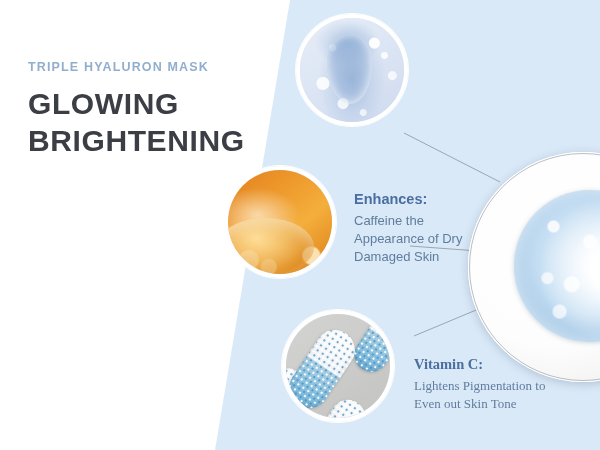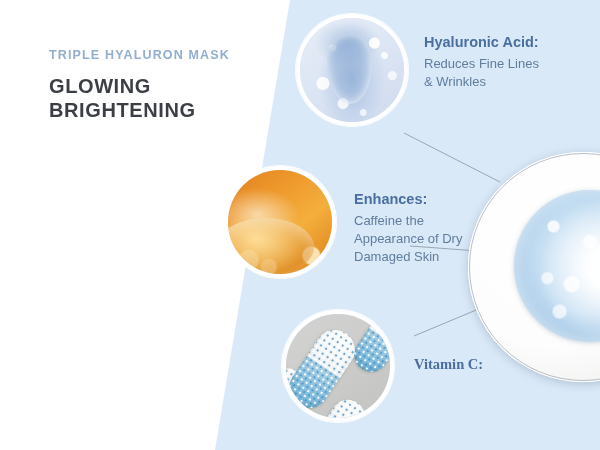--- a/index.html
+++ b/index.html
@@ -29,34 +29,33 @@
   .connectors {
     position: absolute;
     inset: 0;
     pointer-events: none;
   }
 
   
   .headline-block {
     position: absolute;
     left: 28px;
-    top: 48px;
+    top: 60px;
     width: 240px;
-    margin-left: 21px;
   }
   .eyebrow {
     font-size: 12.5px;
     font-weight: 700;
     letter-spacing: 1.15px;
     color: #92aece;
     margin: 0 0 12px 0;
     white-space: nowrap;
   }
   .headline {
-    font-size: 20px;
+    font-size: 30px;
     font-weight: 600;
     letter-spacing: 0.6px;
     line-height: 1.22;
     color: #3b3f45;
     margin: 0;
   }
   .headline span { display: block; }
 
   
   .circle {
@@ -263,34 +262,31 @@
       <div class="cap" id="cap-bottom"></div>
       <div class="cap" id="cap-main"></div>
     </div>
   </div>
 
   <div id="product-jar">
     <div id="jar-rim"></div>
     <div id="jar-gel"></div>
   </div>
 
-  <div class="info" id="info-hyaluronic">
-    <h3><span>Hyaluronic Acid</span><span class="colon">:</span></h3>
-    <p>
-      <span>Reduces Fine Lines</span>
-      <span>&amp; Wrinkles</span>
-    </p>
-  </div>
 
   <div class="info" id="info-caffeine">
     <h3><span>Enhances</span><span class="colon">:</span></h3>
     <p>
       <span>Caffeine the</span>
       <span>Appearance of Dry</span>
       <span>Damaged Skin</span>
     </p>
   </div>
 
   <div class="info" id="info-vitaminc">
     <h3><span>Vitamin C</span><span class="colon">:</span></h3>
+    <p>
+      <span>Lightens Pigmentation to</span>
+      <span>Even out Skin Tone</span>
+    </p>
   </div>
 
 </div>
 
 </body></html>

